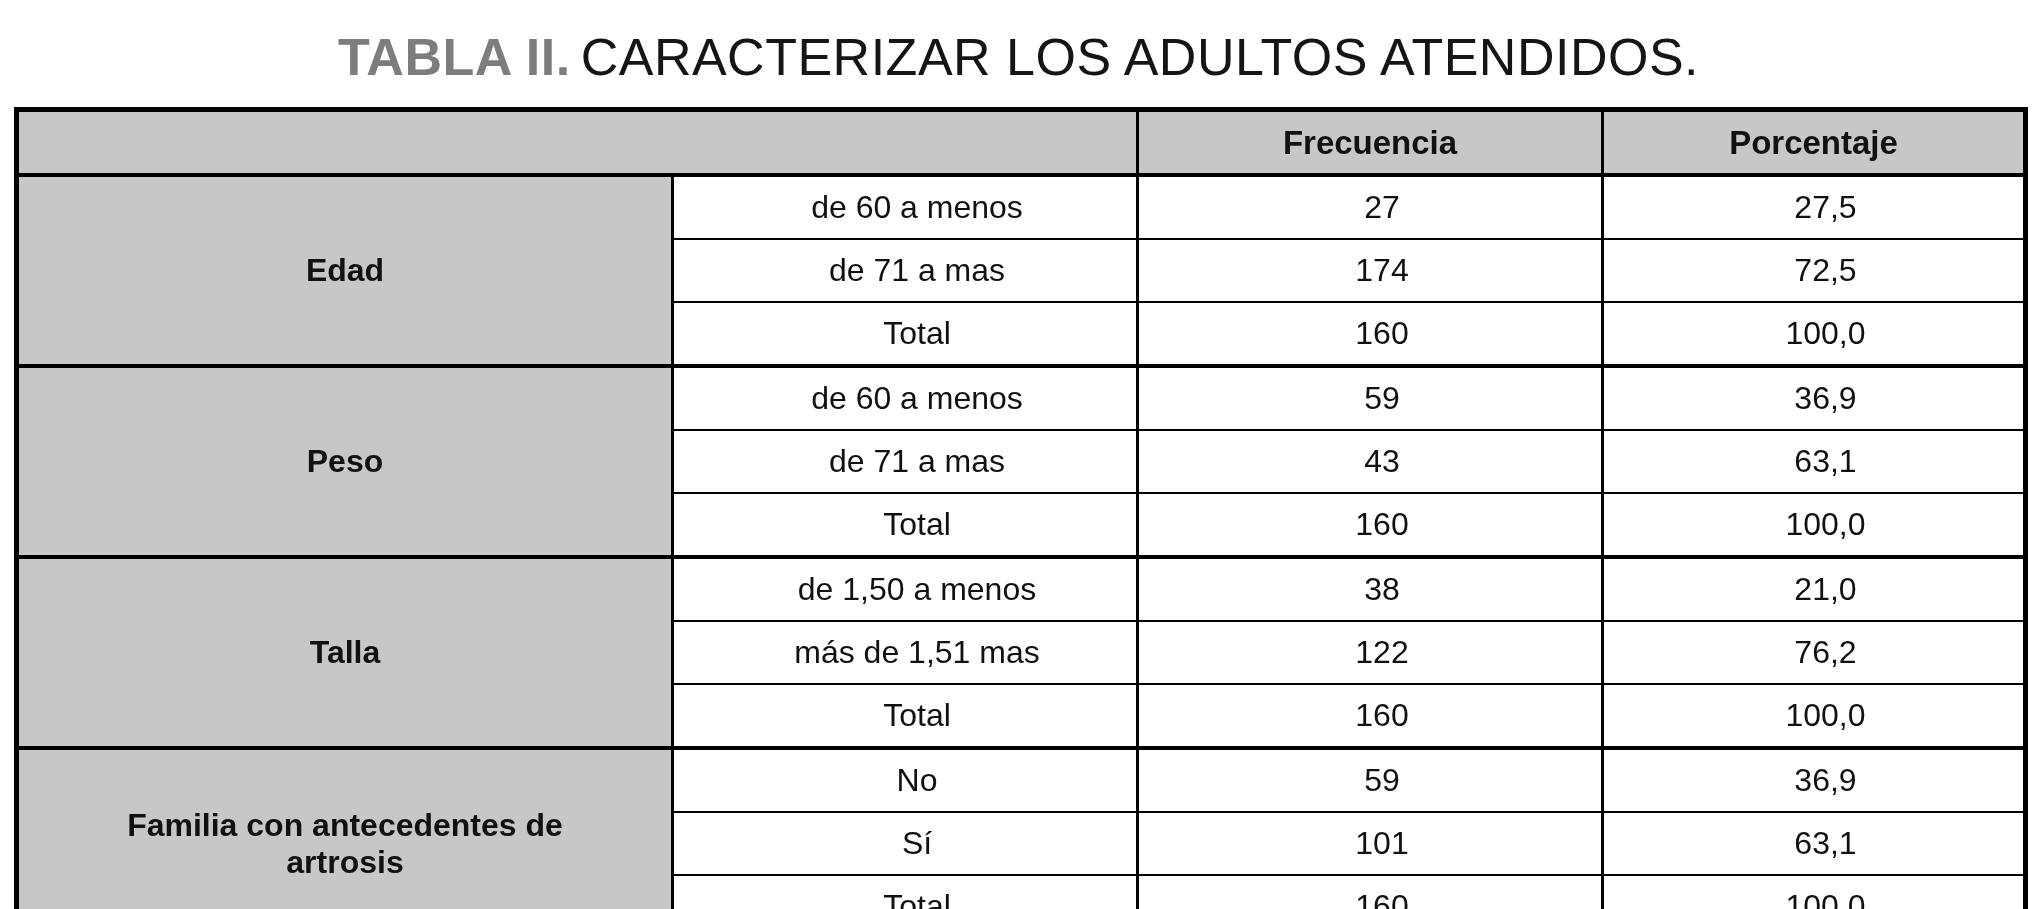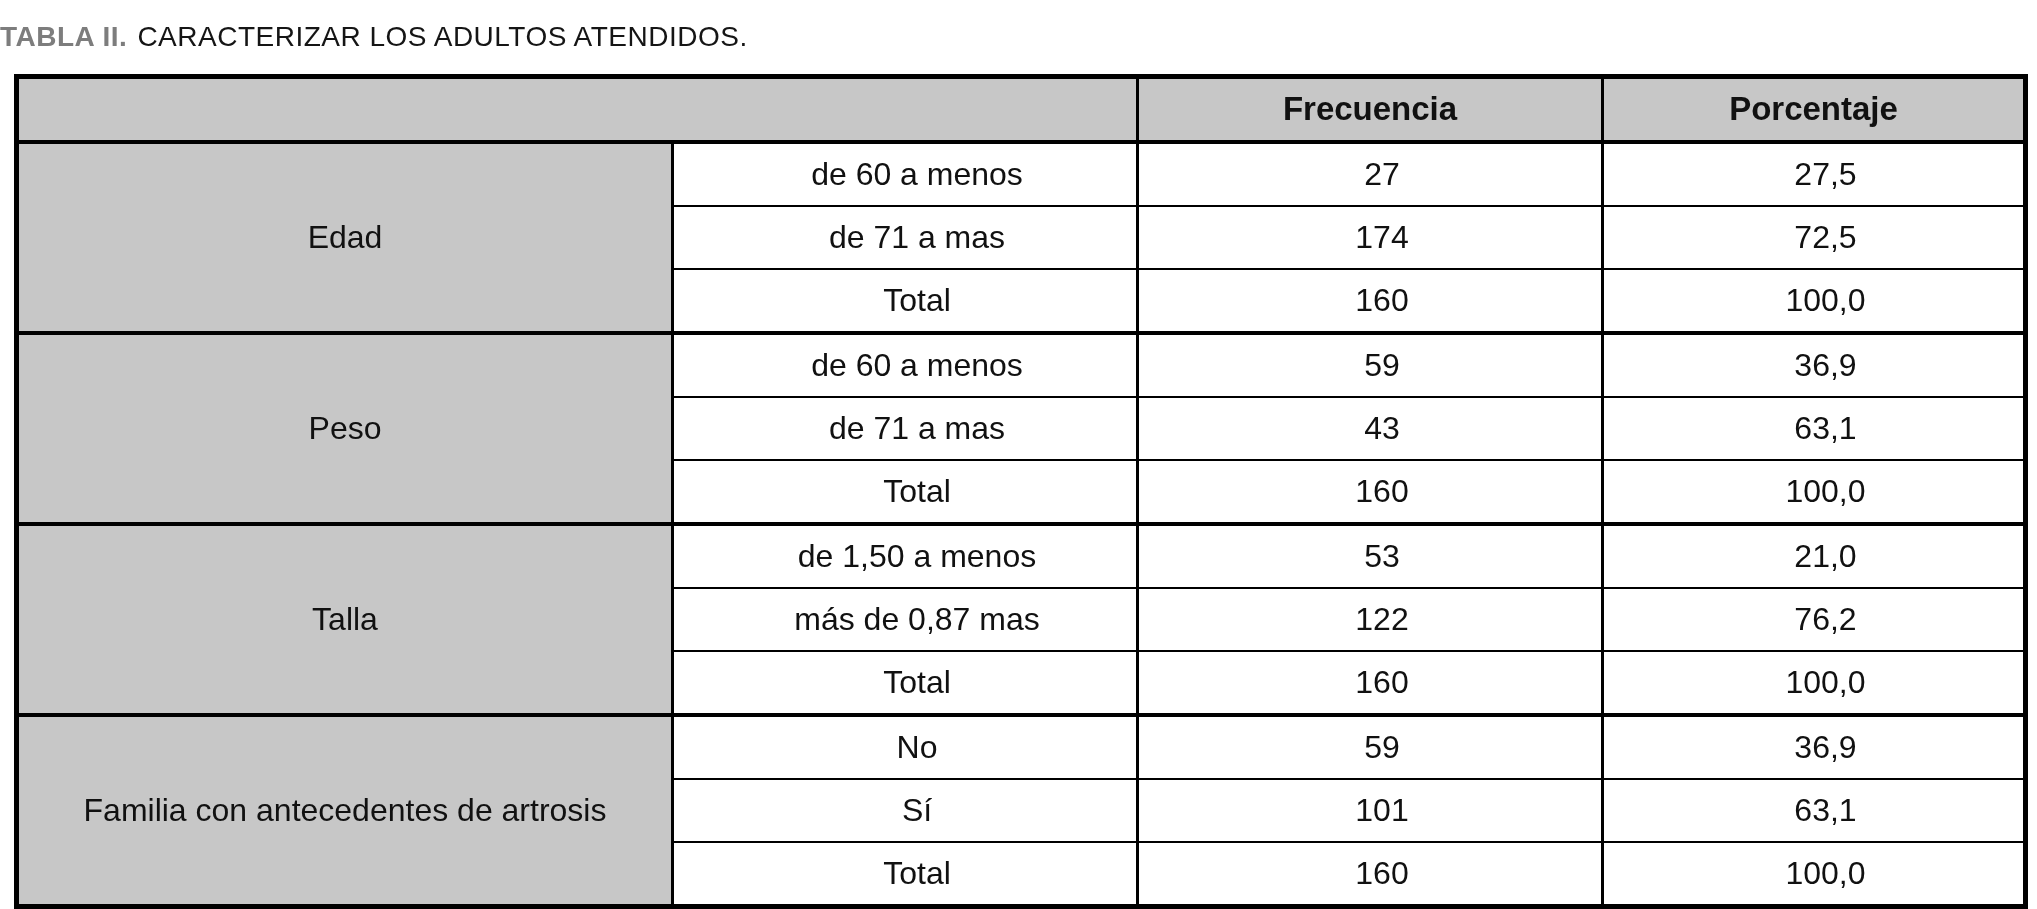--- a/index.html
+++ b/index.html
@@ -6,23 +6,23 @@
     margin: 0;
     padding: 0;
     background: #ffffff;
     width: 2037px;
     height: 909px;
     overflow: hidden;
     font-family: "Liberation Sans", "DejaVu Sans", sans-serif;
     color: #111111;
   }
   .title {
-    text-align: left;
-    padding-top: 22px;
-    font-size: 28px;
+    text-align: center;
+    padding-top: 29px;
+    font-size: 52px;
     line-height: 1.1;
     letter-spacing: 0.5px;
     white-space: nowrap;
   }
   .title-label {
     font-weight: bold;
     color: #7d7d7d;
     margin-right: 10px;
   }
   .title-text {
@@ -52,21 +52,21 @@
     border-top-width: 4px;
   }
   th {
     background: #c7c7c7;
     font-weight: bold;
     font-size: 33px;
     border-bottom-width: 4px;
   }
   td.group {
     background: #c7c7c7;
-    font-weight: normal;
+    font-weight: bold;
     padding: 0 56px;
   }
   td.cat, td.num {
     background: #ffffff;
     font-weight: 400;
     padding-left: 24px;
   }
 </style>
 </head>
 <body>
@@ -121,25 +121,25 @@
     </tr>
     <tr>
       <td class="cat">Total</td>
       <td class="num">160</td>
       <td class="num">100,0</td>
     </tr>
 
     <tr class="group-start">
       <td class="group" rowspan="3">Talla</td>
       <td class="cat">de 1,50 a menos</td>
-      <td class="num">53</td>
+      <td class="num">38</td>
       <td class="num">21,0</td>
     </tr>
     <tr>
-      <td class="cat">más de 0,87 mas</td>
+      <td class="cat">más de 1,51 mas</td>
       <td class="num">122</td>
       <td class="num">76,2</td>
     </tr>
     <tr>
       <td class="cat">Total</td>
       <td class="num">160</td>
       <td class="num">100,0</td>
     </tr>
 
     <tr class="group-start">

